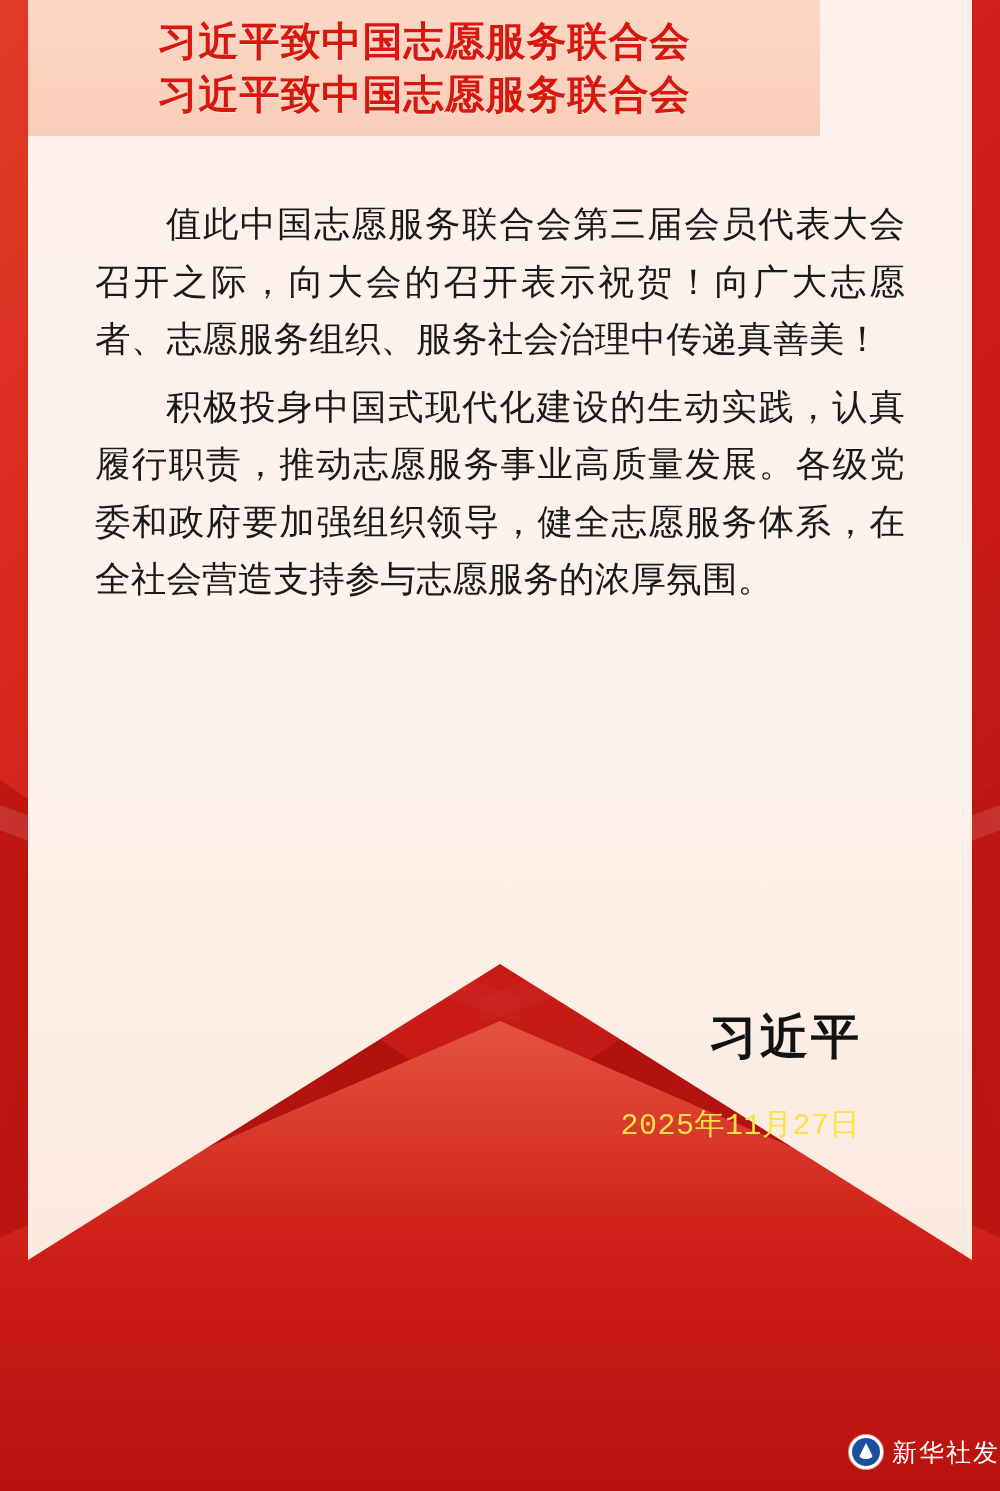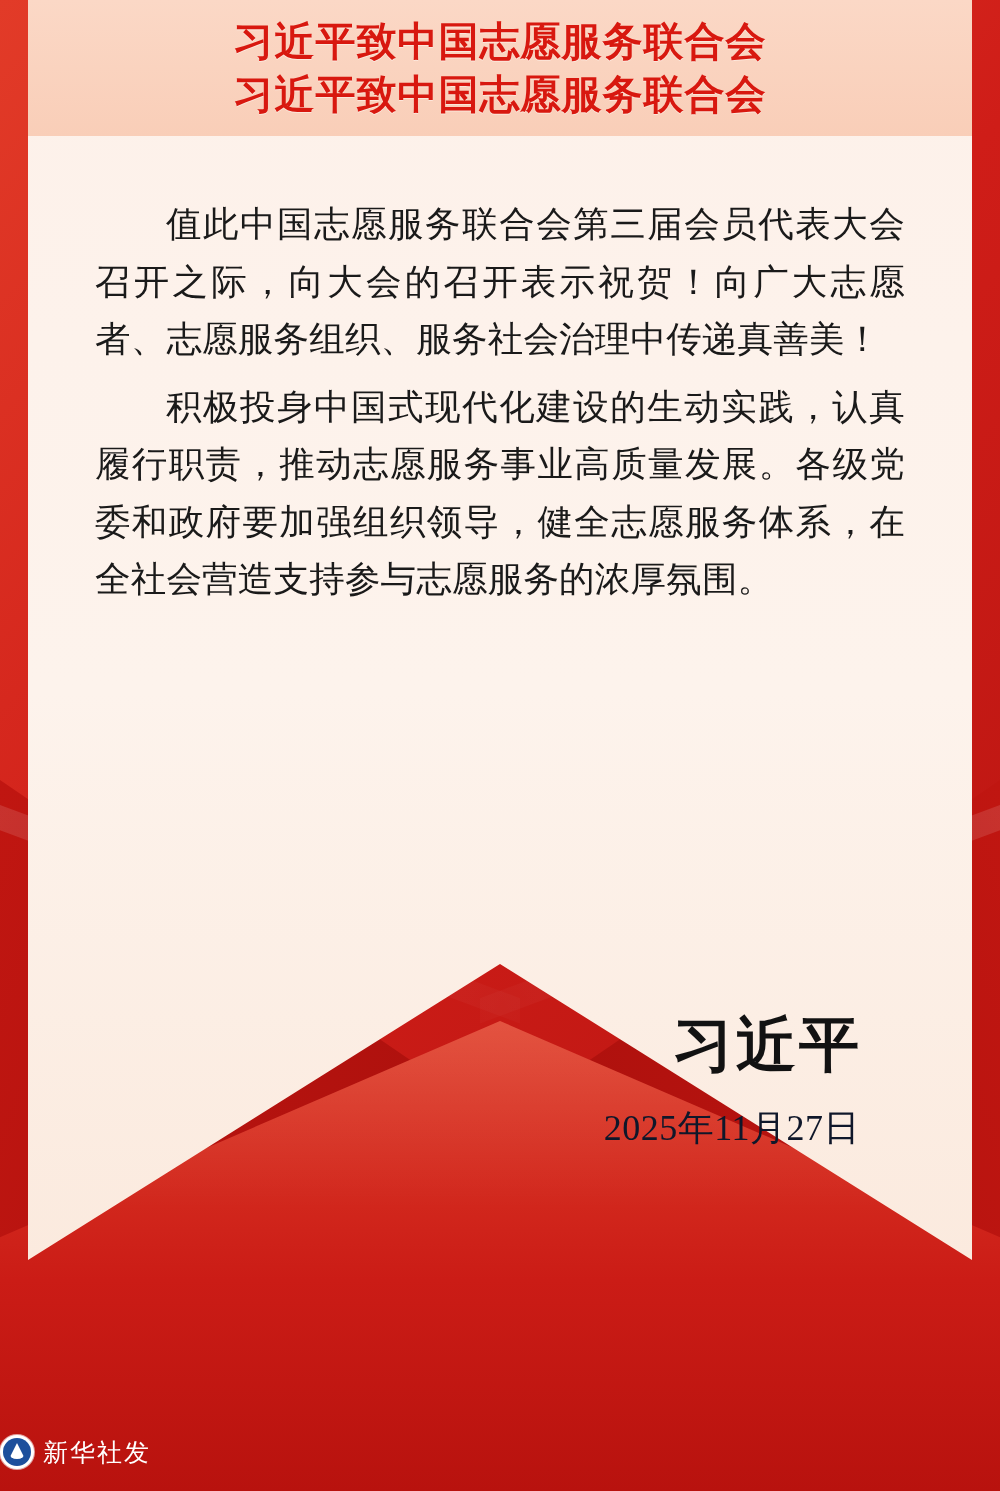--- a/index.html
+++ b/index.html
@@ -98,21 +98,21 @@
     width: 944px;
     height: 1260px;
     background: linear-gradient(180deg, #fdf1ea 0%, #fdf3ec 55%, #fbeade 100%);
     clip-path: polygon(0 0, 100% 0, 100% 100%, 50% 76.5%, 0 100%);
     box-shadow: 0 0 26px rgba(90,10,6,0.25);
   }
   .letter-head {
     position: absolute;
     left: 28px;
     top: 0;
-    width: 944px;
+    width: 792px;
     height: 136px;
     background: linear-gradient(180deg, #fbd8c6 0%, #f9ceb8 100%);
   }
   .letter-head-inner {
     position: absolute;
     left: 0;
     top: 0;
     width: 100%;
     height: 100%;
     display: flex;
@@ -145,43 +145,44 @@
     text-justify: inter-ideograph;
     text-indent: 2em;
     margin: 0 0 10px 0;
     letter-spacing: 0.2px;
   }
   .signature {
     position: absolute;
     right: 138px;
     top: 1005px;
     font-family: "Liberation Serif", "DejaVu Serif", serif;
-    font-size: 60px;
+    font-size: 48px;
     font-weight: bold;
     letter-spacing: 3px;
     color: #121212;
   }
   .sig-date {
     position: absolute;
     right: 140px;
     top: 1104px;
-    font-size: 36px;
-    color: #0f172a;
+    font-size: 30px;
+    color: #fde047;
     letter-spacing: 0.5px;
+    font-family: Liberation Mono, monospace;
   }
 
   
   .credit {
     position: absolute;
     left: 0;
     bottom: 22px;
     width: 100%;
     display: flex;
     align-items: center;
-    justify-content: flex-start;
+    justify-content: flex-end;
     gap: 9px;
   }
   .credit-logo {
     width: 34px;
     height: 34px;
     border-radius: 50%;
     background: #ffffff;
     position: relative;
     display: inline-block;
     box-shadow: 0 0 0 1px rgba(255,255,255,0.6);

